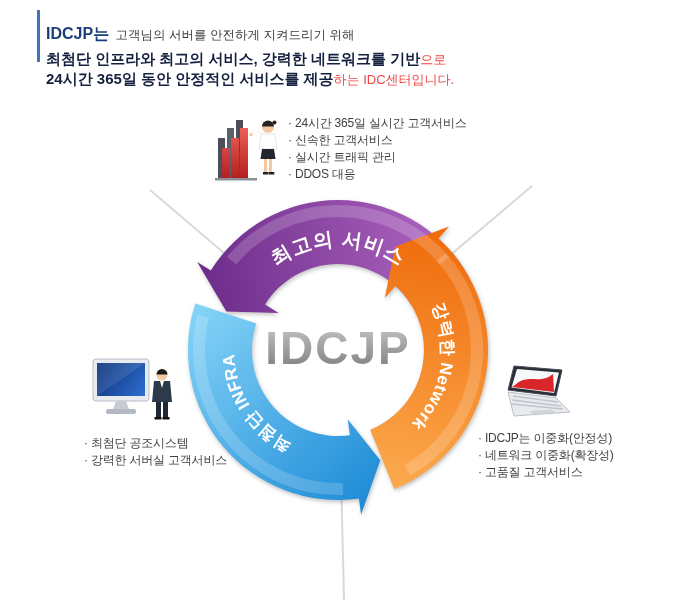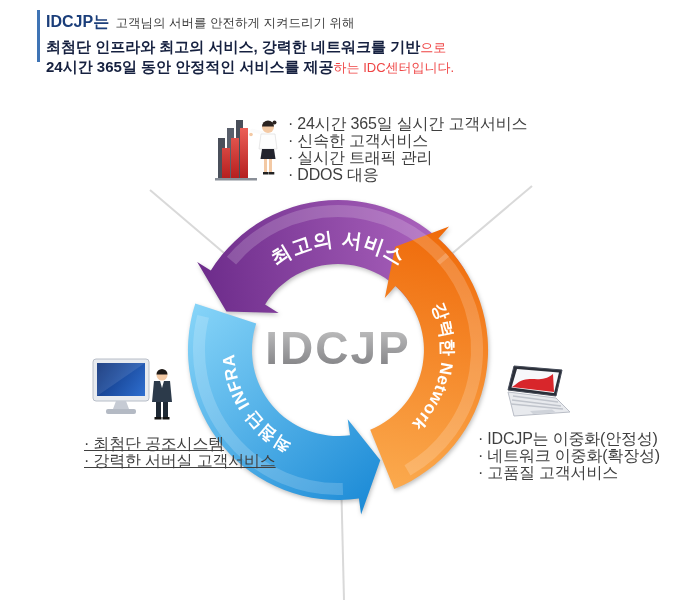--- a/index.html
+++ b/index.html
@@ -2,30 +2,30 @@
 <html><head>
 <meta charset="utf-8">
 <style>
   html,body{margin:0;padding:0;background:#fff;}
   .stage{position:relative;width:680px;height:600px;background:#fff;overflow:hidden;
          font-family:"Liberation Sans","DejaVu Sans",sans-serif;}
 
   
   .header{position:absolute;left:46px;top:8px;}
   .header-bar{position:absolute;left:-9px;top:2px;width:3px;height:52px;background:#3f74b5;}
-  .h-line1{font-size:12.5px;color:#3a3a3a;margin:4px 0 4px 0;white-space:nowrap;}
+  .h-line1{font-size:12.5px;color:#3a3a3a;margin:16px 0 4px 0;white-space:nowrap;}
   .brand{font-size:16px;font-weight:bold;color:#1b3e7a;margin-right:3px;}
   .h-line{font-size:15px;font-weight:bold;color:#15203f;line-height:19px;white-space:nowrap;}
   .light{font-weight:normal;font-size:13px;color:#ef4444;}
 
   
   .flist{position:absolute;list-style:none;margin:0;padding:0;
-         font-size:16px;line-height:17px;color:#3f3f3f;letter-spacing:-0.2px;white-space:nowrap;}
+         font-size:12px;line-height:17px;color:#3f3f3f;letter-spacing:-0.2px;white-space:nowrap;}
   .list-service{left:288px;top:115px;}
-  .list-infra{left:84px;top:435px;text-decoration:underline;}
+  .list-infra{left:84px;top:435px;}
   .list-network{left:478px;top:430px;}
 
   
   .diagram-svg{position:absolute;left:0;top:0;}
   .ring{filter:drop-shadow(1px 2px 2px rgba(0,0,0,0.25));}
   .ring-label{font-family:"Liberation Sans","DejaVu Sans",sans-serif;font-weight:bold;fill:#ffffff;}
   .ring-label-lg{font-size:20px;letter-spacing:1px;}
   .ring-label-md{font-size:17px;letter-spacing:0.5px;}
   .center-label{font-family:"Liberation Sans","DejaVu Sans",sans-serif;font-weight:bold;
                 font-size:46px;letter-spacing:2px;fill:url(#gradMetal);}

